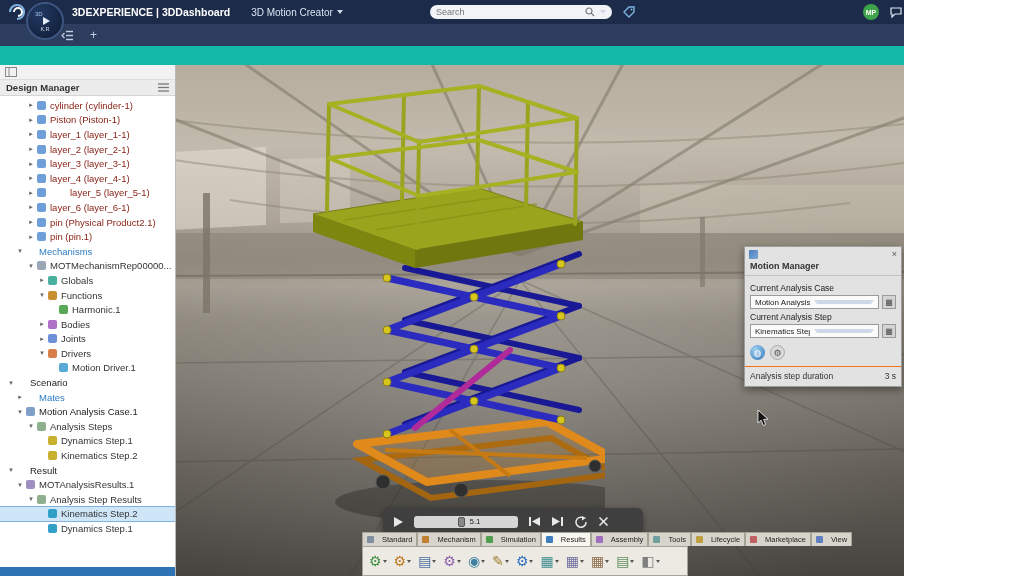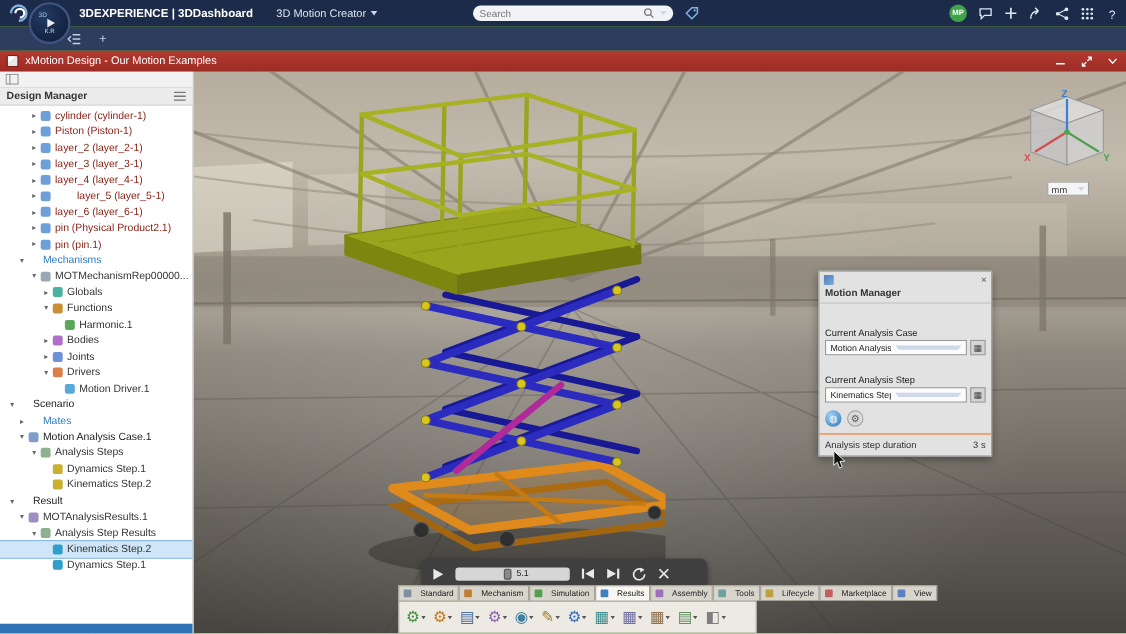--- a/index.html
+++ b/index.html
@@ -1,18 +1,18 @@
 <!DOCTYPE html>
 <html><head>
 <meta charset="utf-8">
 <style>
   * { margin:0; padding:0; box-sizing:border-box; }
   html,body { width:1024px; height:576px; overflow:hidden; }
   body { font-family:"Liberation Sans", sans-serif; }
-  #app { position:relative; width:1024px; height:576px; background:#84cc16; overflow:hidden; }
+  #app { position:relative; width:904px; height:576px; background:#14b8a6; overflow:hidden; }
 
   
   .topbar { position:absolute; top:0; left:0; width:1024px; height:24px; background:#1c2b49; display:flex; align-items:center; z-index:40; }
   .logo3ds { margin-left:6px; width:22px; height:18px; flex:none; }
   .brand { color:#fff; font-size:10.5px; font-weight:bold; margin-left:44px; white-space:nowrap; }
   .appname { color:#dbe4f2; font-size:10px; margin-left:21px; white-space:nowrap; display:flex; align-items:center; gap:4px; }
   .caret { width:0; height:0; border-left:3px solid transparent; border-right:3px solid transparent; border-top:4px solid #cfd8e8; }
   .searchwrap { position:absolute; left:430px; top:5px; width:182px; height:14px; background:#f1f3f6; border-radius:7px; display:flex; align-items:center; padding:0 6px; }
   .searchwrap input { flex:1; border:none; outline:none; background:transparent; font-size:9px; color:#555; font-family:"Liberation Sans",sans-serif; }
   .tagicon { position:absolute; left:622px; top:5px; }
@@ -55,21 +55,21 @@
   .viewcube { position:absolute; left:925px; top:15px; }
   .units { position:absolute; left:952px; top:100px; width:38px; height:13px; background:#f5f5f5; border:1px solid #9a9a9a; display:flex; align-items:center; justify-content:space-between; padding:0 3px; font-size:8.5px; color:#333; }
 
   
   .mmgr { position:absolute; left:744px; top:181px; width:158px; background:#e2e2e2; border:1px solid #9d9d9d; box-shadow:0 3px 8px rgba(0,0,0,.4); font-size:8.5px; color:#333; z-index:10; }
   .mmgr-head { height:14px; display:flex; align-items:center; padding:1px 4px; }
   .mmgr-head .hicon { width:9px; height:9px; background:linear-gradient(135deg,#4a7fbf,#7fa8d8); border-radius:1px; }
   .mmgr-head .hx { margin-left:auto; color:#555; font-size:9px; cursor:pointer; }
   .mmgr-title { font-weight:bold; font-size:9px; padding:0 5px 4px; border-bottom:1px solid #c2c2c2; }
   .mmgr-body { padding:4px 5px 0; }
-  .mmgr-label { margin:17px 0 2px; color:#222; }
+  .mmgr-label { margin:3px 0 2px; color:#222; }
   .mmgr-row { display:flex; align-items:center; gap:3px; }
   .dd { flex:1; height:14px; background:#fbfbfb; border:1px solid #9a9a9a; display:flex; align-items:center; padding:0 4px; gap:4px; }
   .dd span { flex:1; white-space:nowrap; overflow:hidden; font-size:8px; color:#222; }
   .sqbtn { width:14px; height:14px; background:#d4d4d4; border:1px solid #9a9a9a; display:flex; align-items:center; justify-content:center; font-size:8px; color:#444; cursor:pointer; }
   .mmgr-tools { display:flex; gap:5px; margin:7px 0 6px; }
   .roundbtn { width:15px; height:15px; border-radius:50%; display:flex; align-items:center; justify-content:center; cursor:pointer; font-size:9px; }
   .roundbtn.b1 { background:radial-gradient(circle at 35% 30%, #9fd0f0, #2f76b8); color:#fff; }
   .roundbtn.b2 { background:#d9d9d9; border:1px solid #a8a8a8; color:#555; }
   .mmgr-foot { border-top:1px solid #f97316; display:flex; justify-content:space-between; padding:4px 5px 5px; }
 
@@ -185,35 +185,20 @@
       <svg width="13" height="11" viewBox="0 0 13 11">
         <line x1="5" y1="1.5" x2="12" y2="1.5" stroke="#c3cfe2" stroke-width="1.4"></line>
         <line x1="5" y1="5.5" x2="12" y2="5.5" stroke="#c3cfe2" stroke-width="1.4"></line>
         <line x1="5" y1="9.5" x2="12" y2="9.5" stroke="#c3cfe2" stroke-width="1.4"></line>
         <path d="M3.5 3 L1 5.5 L3.5 8" fill="none" stroke="#c3cfe2" stroke-width="1.2"></path>
       </svg>
     </div>
     <div class="addtab">+</div>
   </div>
 
-  <div class="titlebar">
-    <div class="appicon"></div>
-    <div class="ttl">xMotion Design - Our Motion Examples</div>
-    <div class="wctrls">
-      <svg width="10" height="9" viewBox="0 0 10 9">
-          <line x1="1" y1="7" x2="9" y2="7" stroke="#fff" stroke-width="1.4"></line>
-        </svg>
-      <svg width="10" height="10" viewBox="0 0 10 10">
-          <path d="M6 1 H9 V4 M9 1 L5.5 4.5 M4 9 H1 V6 M1 9 L4.5 5.5" fill="none" stroke="#fff" stroke-width="1.2"></path>
-        </svg>
-      <svg width="9" height="7" viewBox="0 0 9 7">
-          <path d="M1 1.5 L4.5 5.5 L8 1.5" fill="none" stroke="#fff" stroke-width="1.3"></path>
-        </svg>
-    </div>
-  </div>
 
   <div class="viewport">
 
     <svg class="scene-overlay" viewBox="0 0 1024 511" preserveAspectRatio="none">
       <rect x="0" y="168" width="1024" height="46" fill="#8d867a" opacity="0.65"></rect>
       <line x1="0" y1="212" x2="1024" y2="206" stroke="#6b665d" stroke-width="2" opacity="0.6"></line>
 
       <rect x="176" y="96" width="90" height="78" fill="#e6e2d5" opacity="0.55" transform="skewY(-3)"></rect>
       <rect x="280" y="104" width="70" height="64" fill="#ddd8ca" opacity="0.4" transform="skewY(-2)"></rect>
       <rect x="640" y="120" width="330" height="48" fill="#cfcaba" opacity="0.35"></rect>
@@ -522,20 +507,26 @@
         <div class="tree-row">
           <span class="t-ind" style="width: 22px;"></span>
           <span class="t-arrow">▸</span>
           <span class="t-icon" style="background: rgb(111, 159, 216);"></span>
           <span class="t-label" style="color: rgb(138, 35, 24);">Piston (Piston-1)</span>
         </div>
         <div class="tree-row">
           <span class="t-ind" style="width: 22px;"></span>
           <span class="t-arrow">▸</span>
           <span class="t-icon" style="background: rgb(111, 159, 216);"></span>
+          <span class="t-label" style="color: rgb(138, 35, 24);">layer_1 (layer_1-1)</span>
+        </div>
+        <div class="tree-row">
+          <span class="t-ind" style="width: 22px;"></span>
+          <span class="t-arrow">▸</span>
+          <span class="t-icon" style="background: rgb(111, 159, 216);"></span>
           <span class="t-label" style="color: rgb(138, 35, 24);">layer_2 (layer_2-1)</span>
         </div>
         <div class="tree-row">
           <span class="t-ind" style="width: 22px;"></span>
           <span class="t-arrow">▸</span>
           <span class="t-icon" style="background: rgb(111, 159, 216);"></span>
           <span class="t-label" style="color: rgb(138, 35, 24);">layer_3 (layer_3-1)</span>
         </div>
         <div class="tree-row">
           <span class="t-ind" style="width: 22px;"></span>

